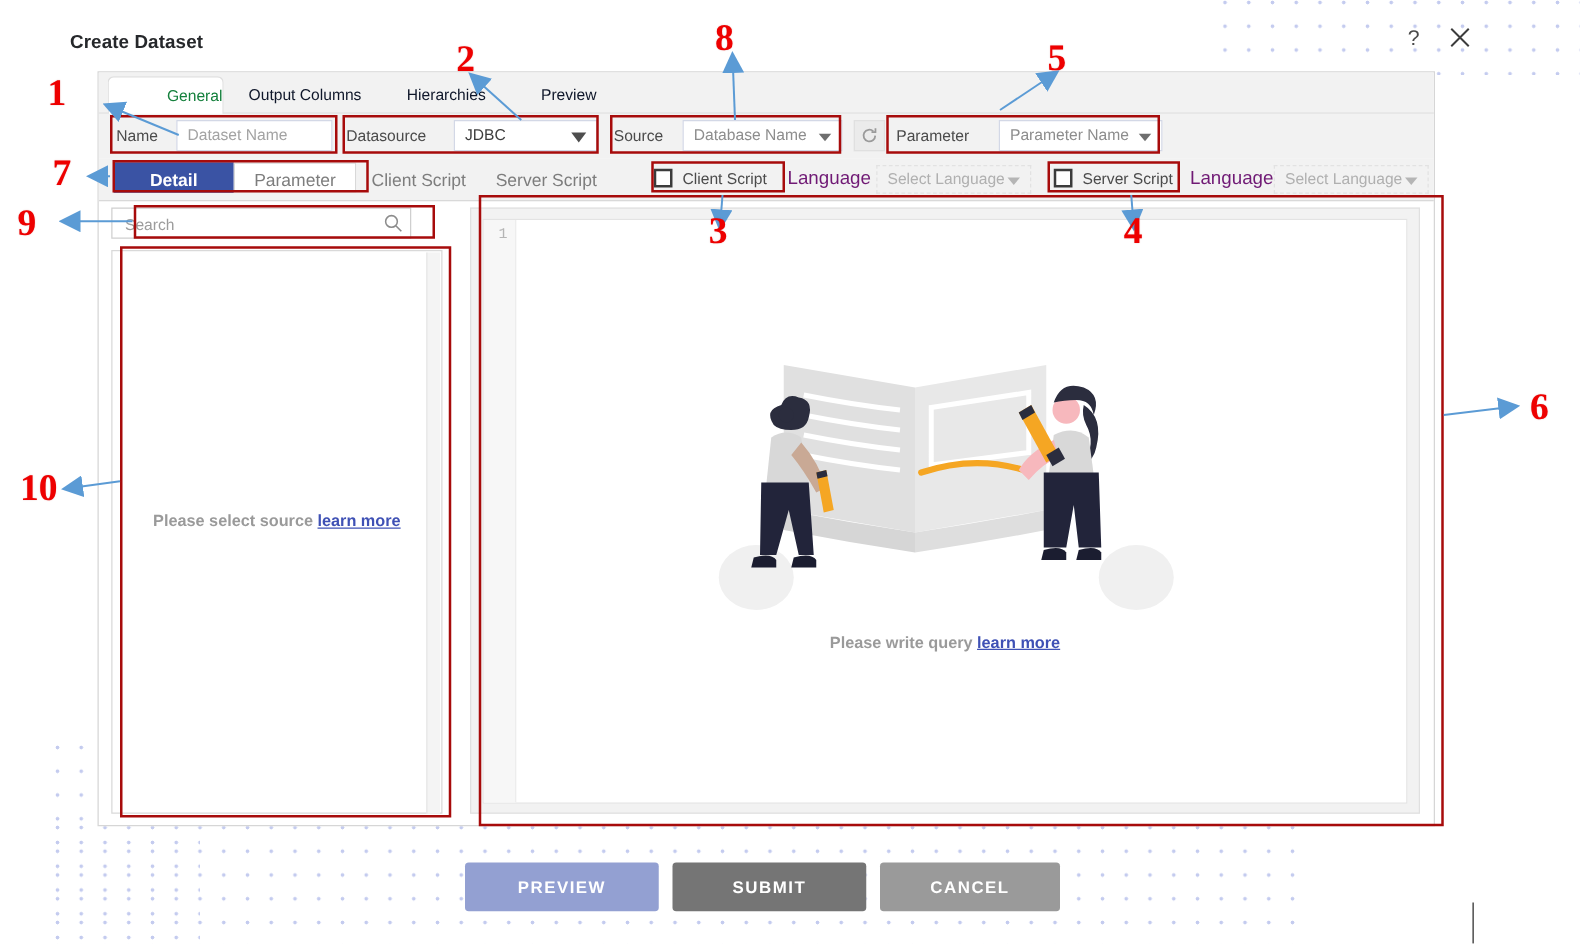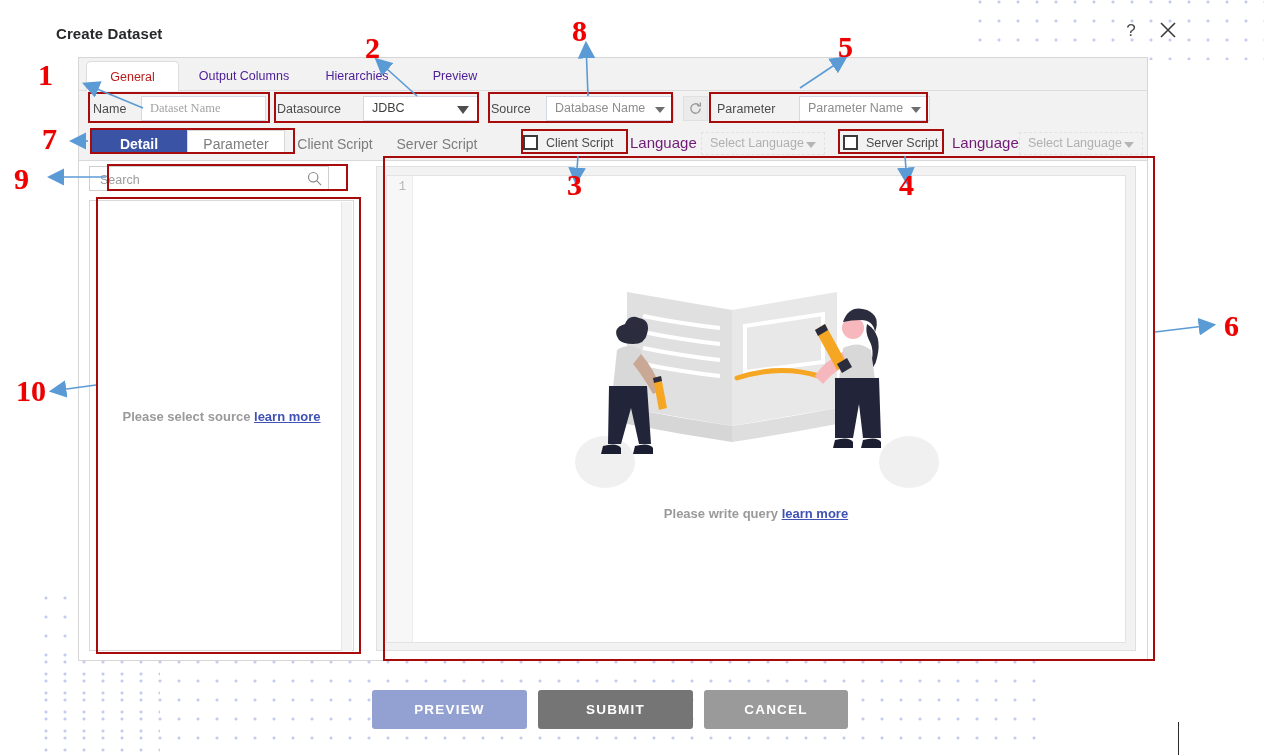--- a/index.html
+++ b/index.html
@@ -60,30 +60,31 @@
 
   
   #top-tabs {
     position: absolute; left: 0; top: 0; width: 100%; height: 33px;
     background: #f2f2f2;
     border-bottom: 1px solid #dddddd;
     box-sizing: border-box;
   }
   .top-tab {
     position: absolute; top: 3px; height: 30px; line-height: 30px;
-    text-align: center; font-size: 12.5px; color: #4c1d95;
+    text-align: center; font-size: 12.5px; color: #0f172a;
     cursor: pointer; box-sizing: border-box;
   }
   .top-tab.active {
     background: #ffffff;
     border: 1px solid #dddddd;
     border-bottom: none;
     border-radius: 5px 5px 0 0;
-    color: #b91c1c;
+    color: #15803d;
     height: 31px;
+    text-align: right;
   }
 
   
   #field-row {
     position: absolute; left: 0; top: 33px; width: 100%; height: 36px;
     background: #f2f2f2;
   }
   .fld-label {
     position: absolute; font-size: 12.5px; color: #4b4b4b;
     line-height: 20px; top: 8px;
@@ -261,21 +262,21 @@
 
     <div id="top-tabs">
       <div class="top-tab active" style="left:7px;width:93px;">General</div>
       <div class="top-tab" style="left:105px;width:120px;">Output Columns</div>
       <div class="top-tab" style="left:228px;width:100px;">Hierarchies</div>
       <div class="top-tab" style="left:332px;width:88px;">Preview</div>
     </div>
 
     <div id="field-row">
       <div class="fld-label" style="left:14px;">Name</div>
-      <div class="fld-box" style="left:62px;width:125px;font-family:Liberation Serif, serif;">Dataset Name</div>
+      <div class="fld-box" style="left:62px;width:125px;">Dataset Name</div>
 
       <div class="fld-label" style="left:198px;">Datasource</div>
       <div class="fld-sel" style="left:284px;width:115px;color:#3e3e3e;">
         <span>JDBC</span>
         <span class="caret big"></span>
       </div>
 
       <div class="fld-label" style="left:412px;">Source</div>
       <div class="fld-sel" style="left:467px;width:128px;">
         <span>Database Name</span>

